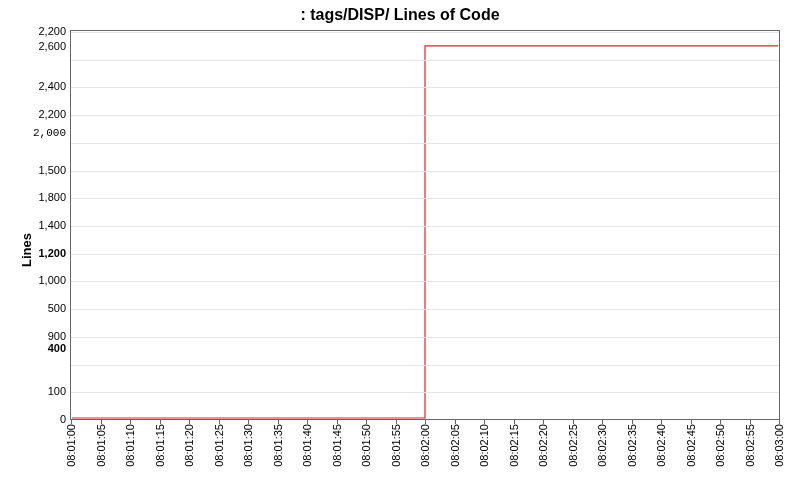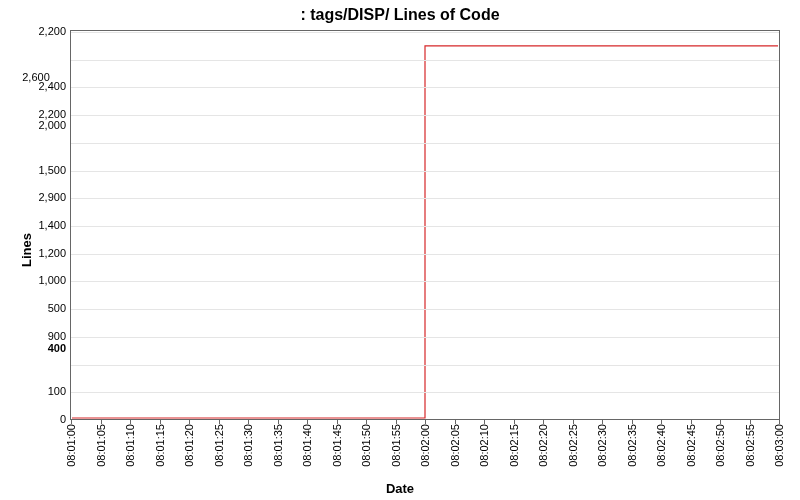--- a/index.html
+++ b/index.html
@@ -118,35 +118,34 @@
       <div class="grid-h" style="top: 222.714px;"></div>
       <div class="grid-h" style="top: 195px;"></div>
       <div class="grid-h" style="top: 167.286px;"></div>
       <div class="grid-h" style="top: 139.571px;"></div>
       <div class="grid-h" style="top: 111.857px;"></div>
       <div class="grid-h" style="top: 84.1429px;"></div>
       <div class="grid-h" style="top: 56.4286px;"></div>
       <div class="grid-h" style="top: 28.7143px;"></div>
       <div class="grid-h" style="top: 1px;"></div>
     </div>
-  <div class="x-axis-label">Date</div>
 <div class="y-tick-label" style="top: 419px;">0</div>
     <div class="y-tick-label" style="top: 391.286px;">100</div>
     <div class="y-tick-label" style="top: 348px; font-weight: bold;">400</div>
     <div class="y-tick-label" style="top: 335.857px;">900</div>
     <div class="y-tick-label" style="top: 308.143px;">500</div>
     <div class="y-tick-label" style="top: 280.429px;">1,000</div>
-    <div class="y-tick-label" style="top: 252.714px;">1,200</div>
+    <div class="y-tick-label" style="top: 252.714px; font-weight: bold;">1,200</div>
     <div class="y-tick-label" style="top: 225px;">1,400</div>
-    <div class="y-tick-label" style="top: 197.286px;">2,900</div>
+    <div class="y-tick-label" style="top: 197.286px;">1,800</div>
     <div class="y-tick-label" style="top: 169.571px;">1,500</div>
-    <div class="y-tick-label" style="top: 125px;">2,000</div>
+    <div class="y-tick-label" style="top: 133px; font-family: Liberation Mono, monospace;">2,000</div>
     <div class="y-tick-label" style="top: 114.143px;">2,200</div>
     <div class="y-tick-label" style="top: 86.4286px;">2,400</div>
-    <div class="y-tick-label" style="top: 77px; text-align: center;">2,600</div>
+    <div class="y-tick-label" style="top: 46px;">2,600</div>
     <div class="y-tick-label" style="top: 31px;">2,200</div>
     <div class="x-tick-label" style="left: 71px;">08:01:00</div>
     <div class="x-tick-mark" style="left: 71px;"></div>
     <div class="x-tick-label" style="left: 100.5px;">08:01:05</div>
     <div class="x-tick-mark" style="left: 100.5px;"></div>
     <div class="x-tick-label" style="left: 130px;">08:01:10</div>
     <div class="x-tick-mark" style="left: 130px;"></div>
     <div class="x-tick-label" style="left: 159.5px;">08:01:15</div>
     <div class="x-tick-mark" style="left: 159.5px;"></div>
     <div class="x-tick-label" style="left: 189px;">08:01:20</div>

